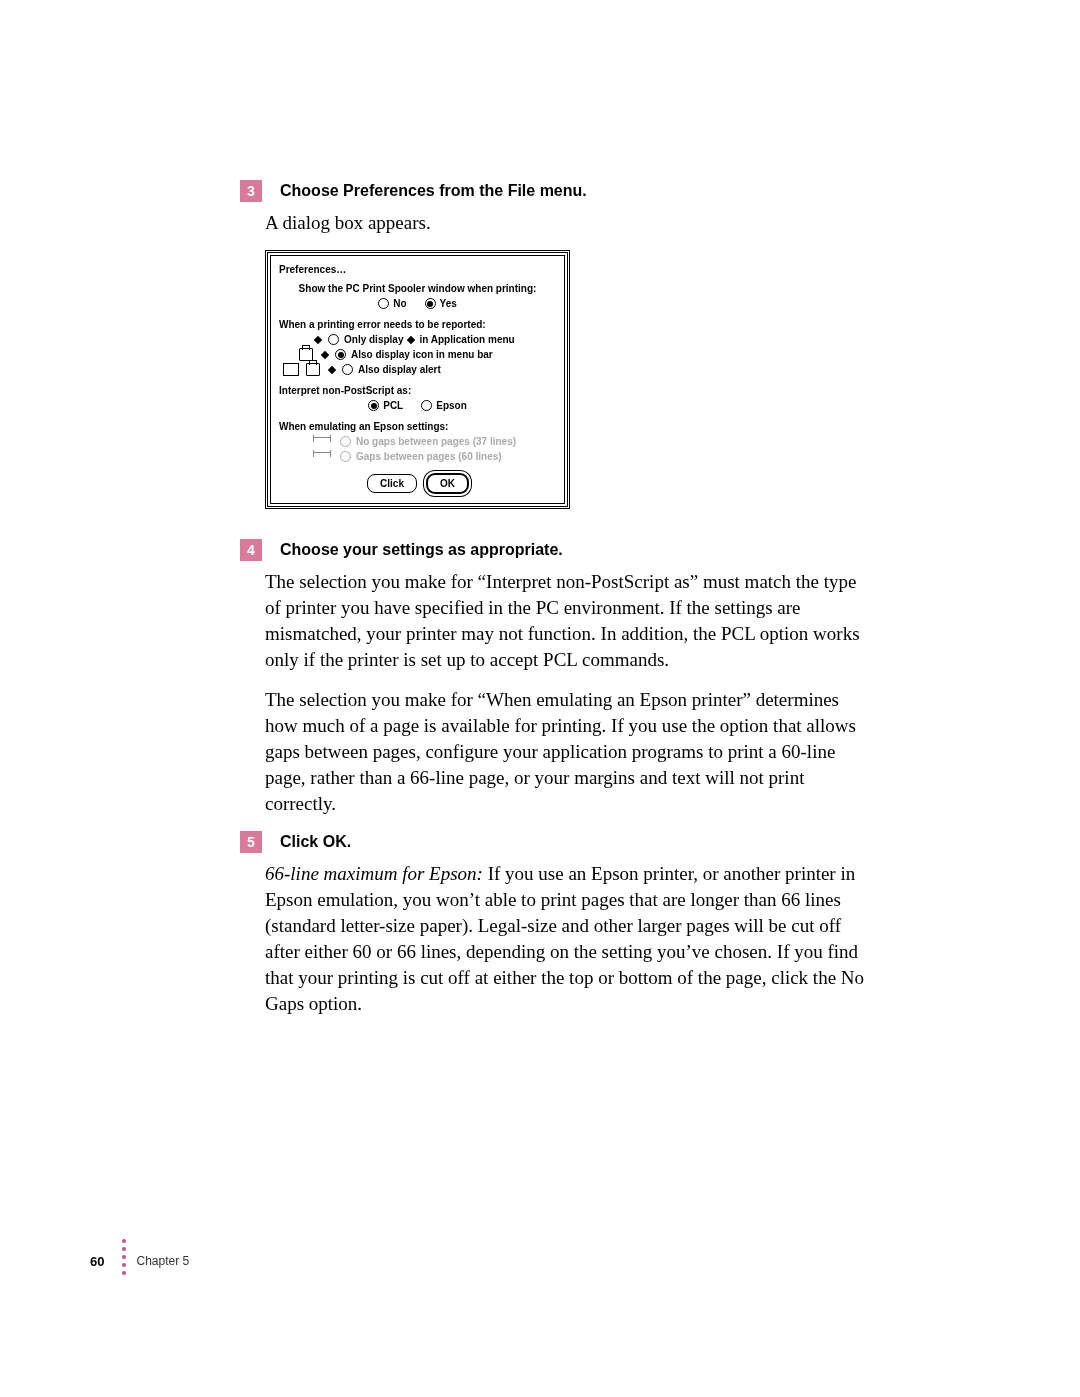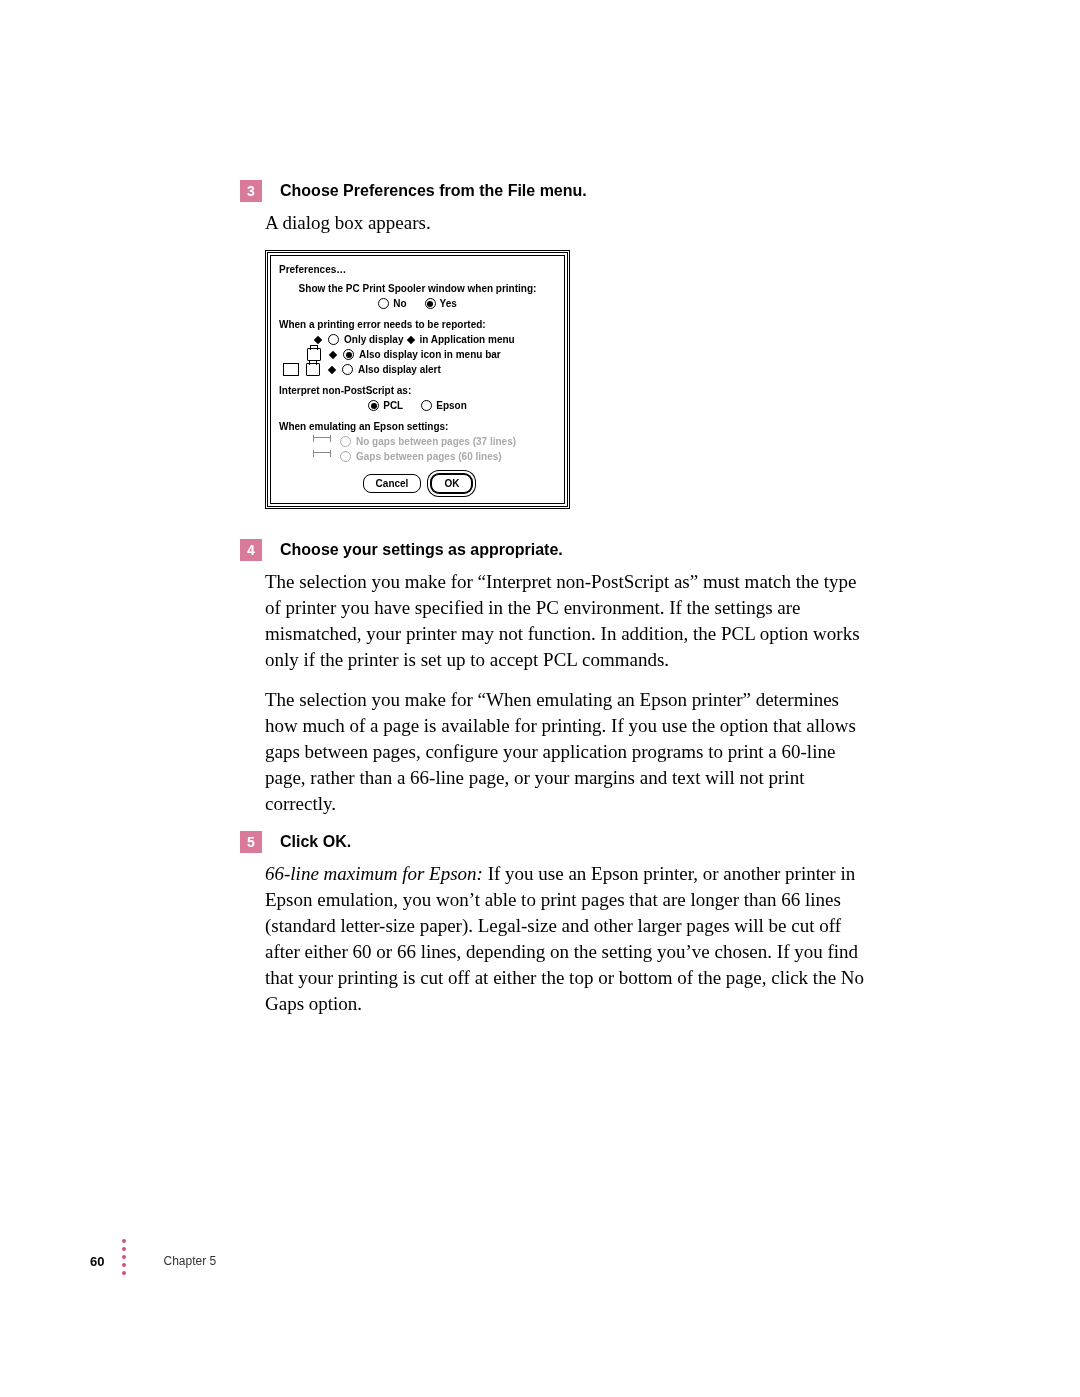--- a/index.html
+++ b/index.html
@@ -68,21 +68,21 @@
     font-family: Geneva, Verdana, Arial, sans-serif;
     font-size: 10px;
     font-weight: bold;
     line-height: 15px;
     color:#000;
   }
   .dialog .title { margin-bottom: 4px; }
   .dialog .section { margin-top: 6px; }
   .dialog .center { text-align: center; }
   .dialog .row { display:flex; justify-content:center; gap:18px; }
-  .dialog .line { display:flex; align-items:center; gap:5px; margin-left: 28px;}
+  .dialog .line { display:flex; align-items:center; gap:5px; margin-left: 20px;}
   .dialog .line2 { display:flex; align-items:center; gap:5px; margin-left: 34px;}
   .dialog .radio {
     display:inline-block; width:9px; height:9px; border:1px solid #000; border-radius:50%; position:relative; flex:0 0 9px;
   }
   .dialog .radio.on::after{
     content:""; position:absolute; top:1.5px; left:1.5px; width:6px; height:6px; background:#000; border-radius:50%;
   }
   .dialog .dim { color:#aaa; }
   .dialog .radio.dim { border-color:#aaa; }
   .dialog .diamond {
@@ -111,21 +111,21 @@
   }
   .dialog .btn.default { box-shadow: 0 0 0 1px #000, 0 0 0 3px #fff, 0 0 0 4px #000; text-align: right; }
   .dialog .epson-line { display:flex; align-items:center; gap:5px; margin-left:34px; }
   .footer {
     position:absolute; bottom:118px; left:90px; display:flex; align-items:center;
     font-family: Helvetica, Arial, sans-serif; font-size:12px;
   }
   .footer .pg { font-weight:bold; margin-right:18px; font-size:13px;}
   .footer .dots { display:flex; flex-direction:column; gap:4px; margin-right:10px; position:relative; top:-4px;}
   .footer .dot { width:4px; height:4px; background:#d05080; border-radius:50%; }
-  .footer .ch { color:#333;margin-left:27px; }
+  .footer .ch { color:#333; }
 </style>
 </head>
 <body>
 
 <div class="page">
 
   <div class="step-row step-inner">
     <div class="step-num">3</div>
     <div class="step-title">Choose Preferences from the File menu.</div>
   </div>
@@ -185,21 +185,21 @@
           <span class="radio dim"></span>
           <span>No gaps between pages (37 lines)</span>
         </div>
         <div class="epson-line dim">
           <span class="bracket bracket2"></span>
           <span class="radio dim"></span>
           <span>Gaps between pages (60 lines)</span>
         </div>
 
         <div class="btnrow">
-          <div class="btn">Cancel</div>
+          <div class="btn">Click</div>
           <div class="btn default">OK</div>
         </div>
       </div>
     </div>
   </div>
 
   <div class="step-row step-inner">
     <div class="step-num">4</div>
     <div class="step-title">Choose your settings as appropriate.</div>
   </div>

